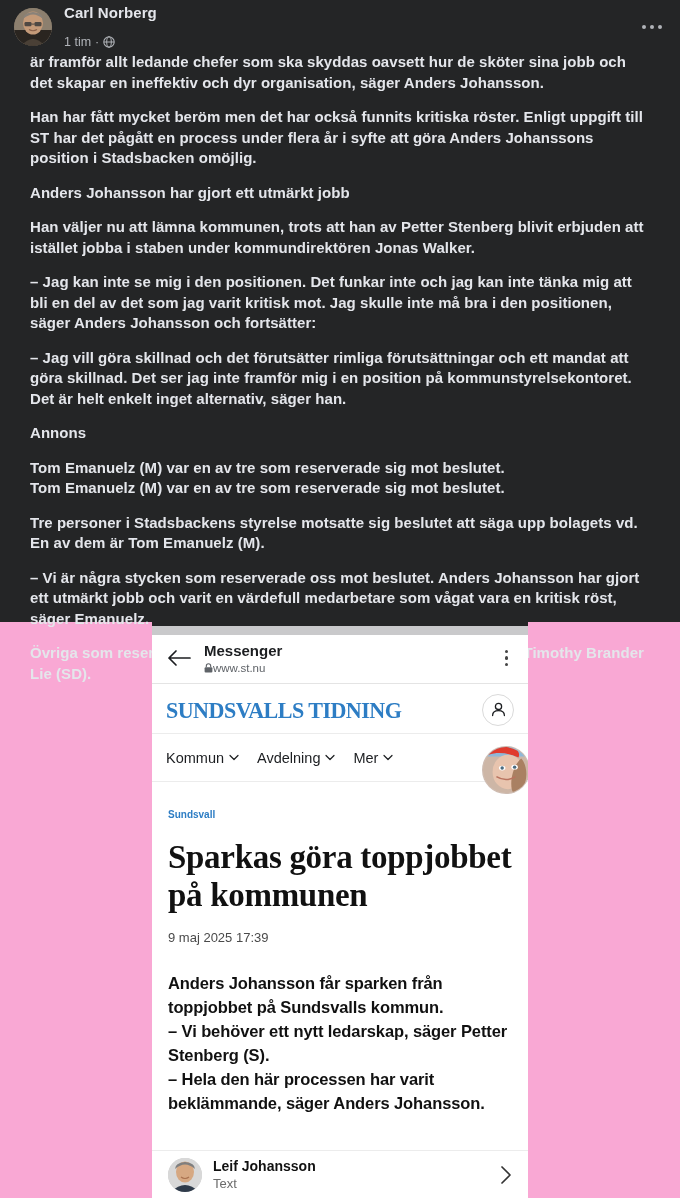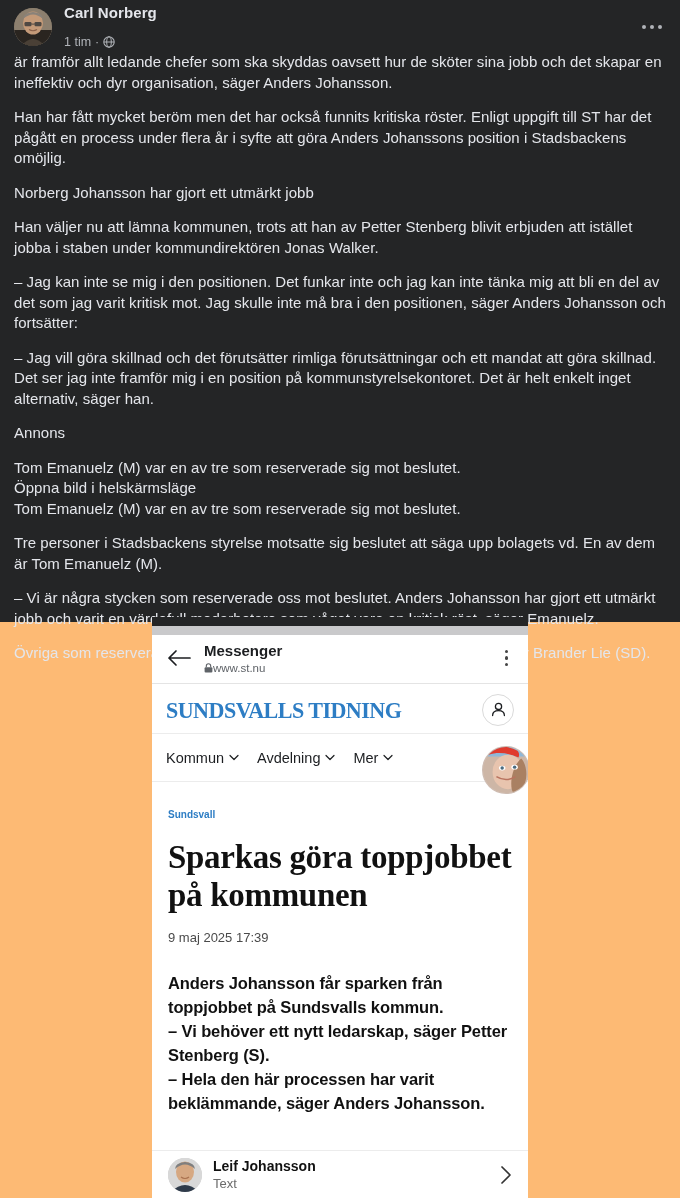--- a/index.html
+++ b/index.html
@@ -2,21 +2,21 @@
 <html><head>
 <meta charset="utf-8">
 <style>
   * { box-sizing: border-box; margin: 0; padding: 0; }
   html, body {
     width: 680px; height: 1198px;
     background: #ffffff;
     font-family: "Liberation Sans", sans-serif;
     overflow: hidden;
   }
-  .screen { position: relative; width: 680px; height: 1198px; background: #fdba74; }
+  .screen { position: relative; width: 680px; height: 1198px; background: #f9a8d4; }
 
   
   .post {
     position: absolute; top: 0; left: 0;
     width: 680px; height: 622px;
     background: #242526;
     color: #e4e6eb;
   }
   .post-header {
     display: flex; align-items: center;
@@ -40,21 +40,21 @@
   }
   .hdr-meta .dot { color: #b0b3b8; }
   .globe-icon { display: inline-block; width: 12px; height: 12px; }
   .globe-icon svg { display: block; }
   .kebab {
     margin-left: auto; display: flex; align-items: center;
     gap: 3.5px; padding: 8px 4px; cursor: pointer;
   }
   .kebab i { width: 4.5px; height: 4.5px; border-radius: 50%; background: #b0b3b8; display: block; }
 
-  .post-body { padding: 0 14px; }
+  .post-body { padding: 0 30px; font-weight: bold; }
   .post-body p {
     font-size: 15px;
     line-height: 20.5px;
     color: #e4e6eb;
     margin-bottom: 14px;
     letter-spacing: .05px;
   }
   .post-body p.tight { margin-bottom: 0; }
 
   
@@ -222,28 +222,27 @@
 
       <div class="kebab">
         <i></i>
         <i></i>
         <i></i>
       </div>
     </div>
 
     <div class="post-body">
       <p>är framför allt ledande chefer som ska skyddas oavsett hur de sköter sina jobb och det skapar en ineffektiv och dyr organisation, säger Anders Johansson.</p>
-      <p>Han har fått mycket beröm men det har också funnits kritiska röster. Enligt uppgift till ST har det pågått en process under flera år i syfte att göra Anders Johanssons position i Stadsbackens omöjlig.</p>
-      <p>Norberg Johansson har gjort ett utmärkt jobb</p>
+      <p>Han har fått mycket beröm men det har också funnits kritiska röster. Enligt uppgift till ST har det pågått en process under flera år i syfte att göra Anders Johanssons position i Stadsbacken omöjlig.</p>
+      <p>Anders Johansson har gjort ett utmärkt jobb</p>
       <p>Han väljer nu att lämna kommunen, trots att han av Petter Stenberg blivit erbjuden att istället jobba i staben under kommundirektören Jonas Walker.</p>
       <p>– Jag kan inte se mig i den positionen. Det funkar inte och jag kan inte tänka mig att bli en del av det som jag varit kritisk mot. Jag skulle inte må bra i den positionen, säger Anders Johansson och fortsätter:</p>
       <p>– Jag vill göra skillnad och det förutsätter rimliga förutsättningar och ett mandat att göra skillnad. Det ser jag inte framför mig i en position på kommunstyrelsekontoret. Det är helt enkelt inget alternativ, säger han.</p>
       <p>Annons</p>
       <p class="tight">Tom Emanuelz (M) var en av tre som reserverade sig mot beslutet.</p>
-      <p class="tight">Öppna bild i helskärmsläge</p>
       <p>Tom Emanuelz (M) var en av tre som reserverade sig mot beslutet.</p>
       <p>Tre personer i Stadsbackens styrelse motsatte sig beslutet att säga upp bolagets vd. En av dem är Tom Emanuelz (M).</p>
       <p>– Vi är några stycken som reserverade oss mot beslutet. Anders Johansson har gjort ett utmärkt jobb och varit en värdefull medarbetare som vågat vara en kritisk röst, säger Emanuelz.</p>
       <p>Övriga som reserverade sig mot beslutet var Sven Bredberg (M) och Timothy Brander Lie (SD).</p>
     </div>
   </div>
 
   <div class="card">
 
     <div class="statusbar">

